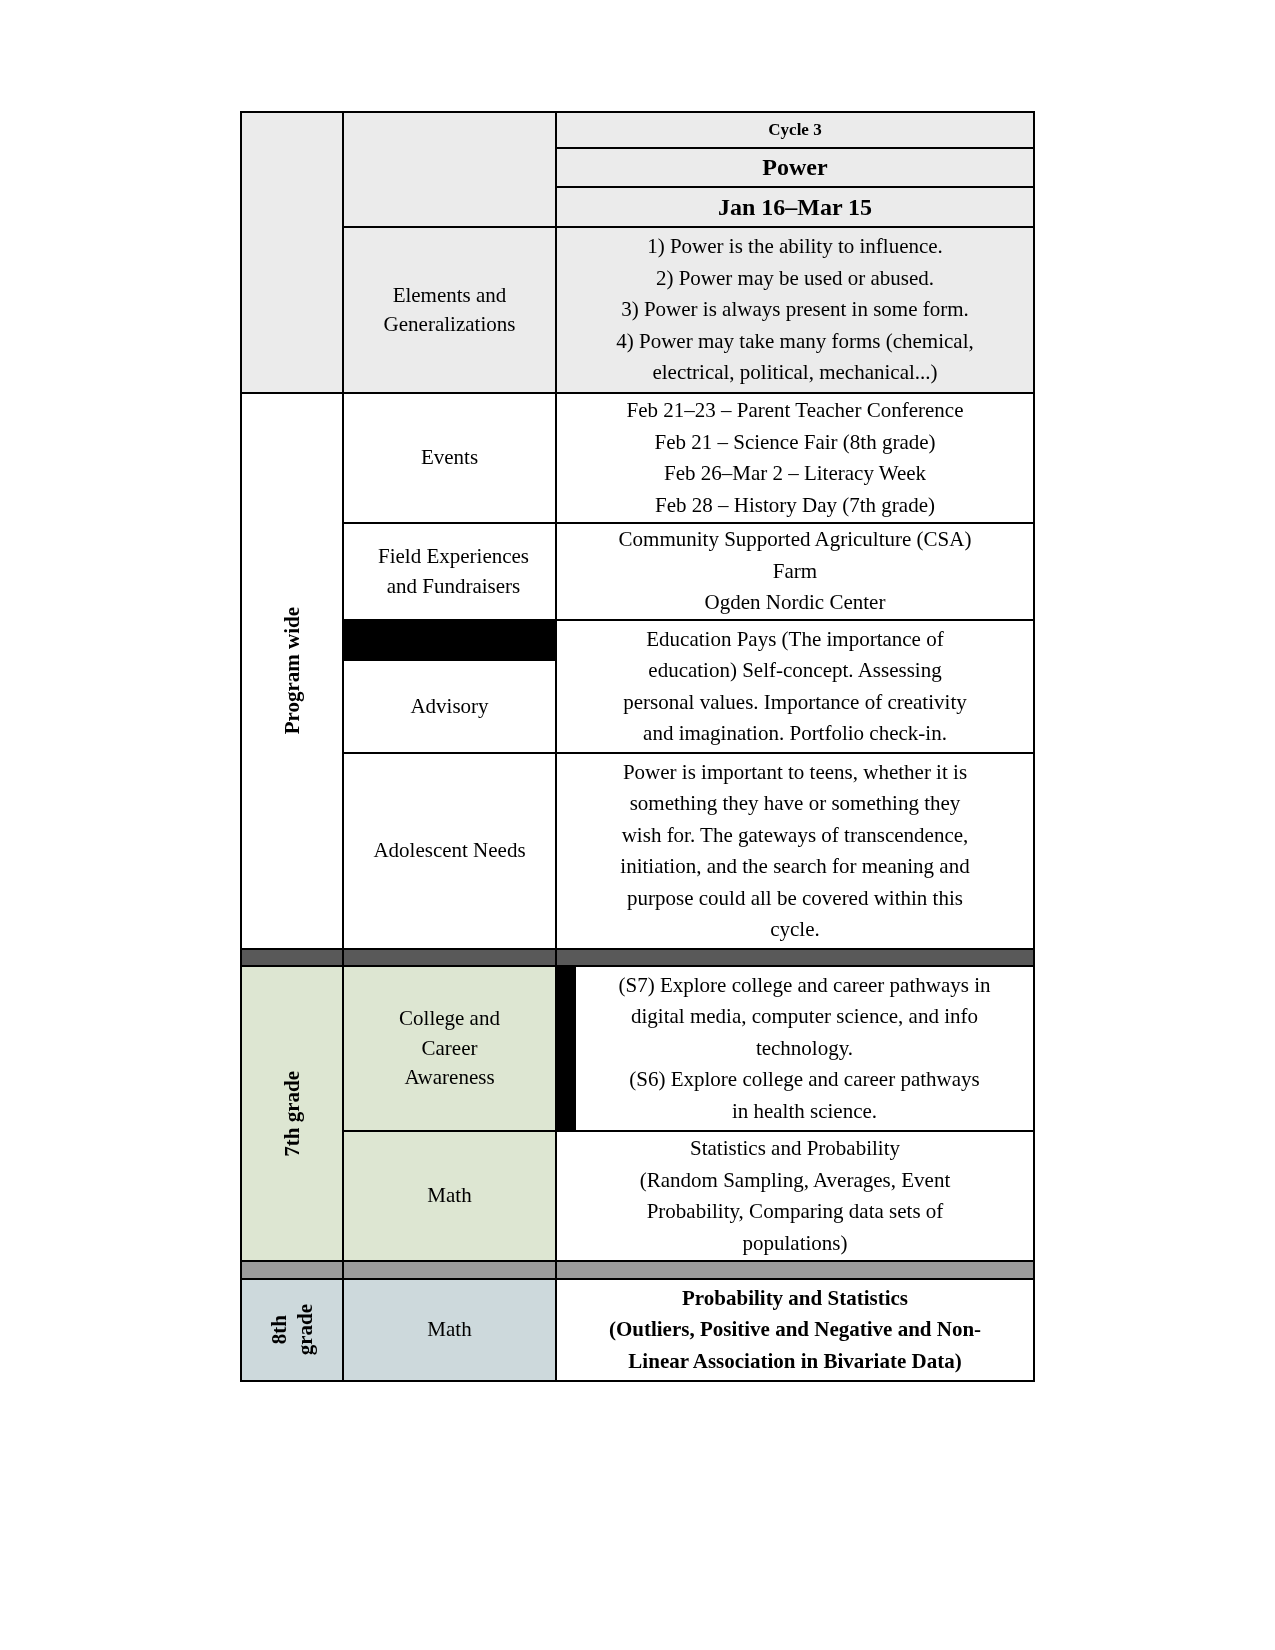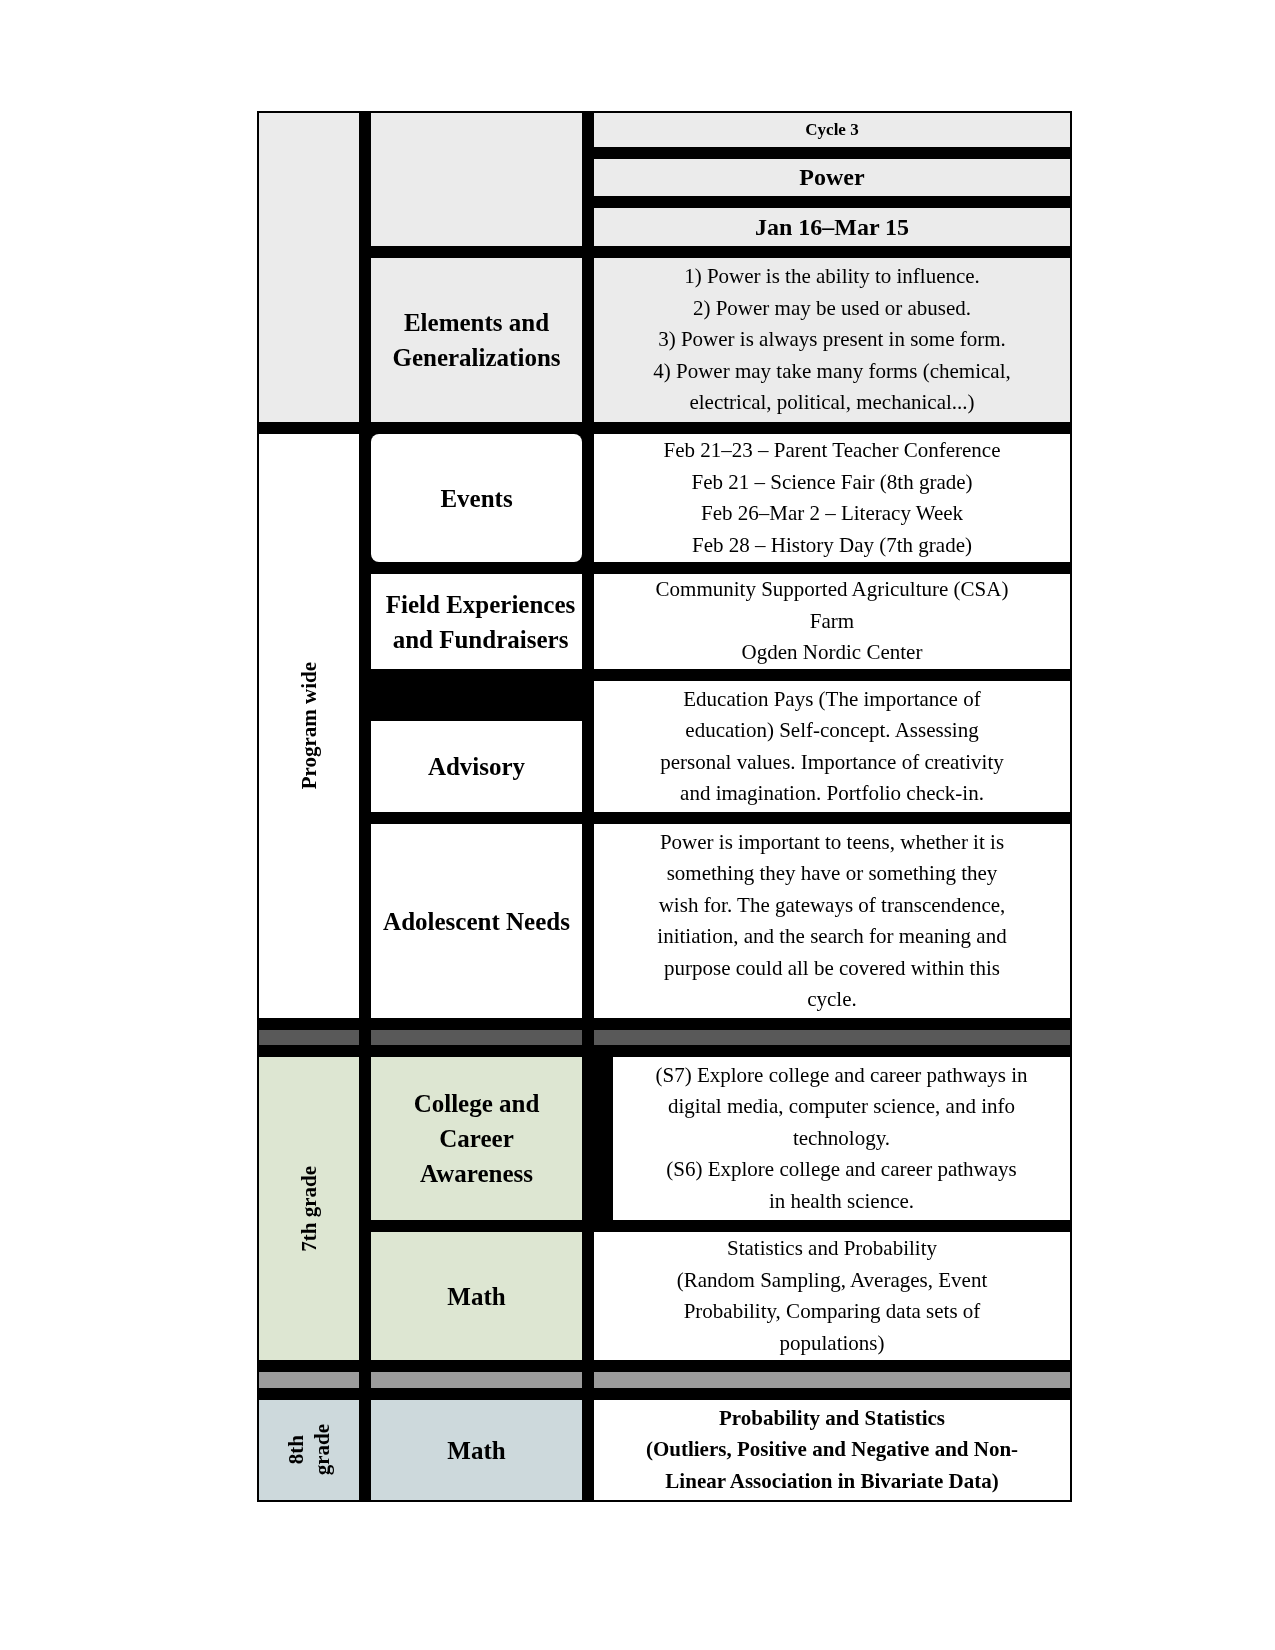--- a/index.html
+++ b/index.html
@@ -6,26 +6,26 @@
   .page {
     position: relative;
     width: 1275px;
     height: 1650px;
     background: #ffffff;
     font-family: "Liberation Serif", serif;
     color: #000000;
   }
   .curriculum-table {
     position: absolute;
-    left: 257px;
+    left: 240px;
     top: 111px;
     display: grid;
     grid-template-columns: 100px 211px 476px;
     grid-template-rows: 34px 37px 38px 164px 128px 95px 131px 194px 15px 163px 128px 16px 100px;
-    gap: 12px;
+    gap: 2px;
     background: var(--border, #000);
     border: 2px solid var(--border, #000);
   }
   .cell {
     background: #ffffff;
     display: flex;
     align-items: center;
     justify-content: center;
     text-align: center;
     overflow: hidden;
@@ -33,21 +33,21 @@
     box-sizing: border-box;
   }
   .bg-header { background: var(--header-bg, #ebebeb); }
   .bg-g7     { background: var(--grade7-bg, #dde6d2); }
   .bg-g8     { background: var(--grade8-bg, #cdd9dc); }
   .bg-sep-dark  { background: var(--separator-dark, #595959); }
   .bg-sep-light { background: var(--separator-light, #9b9b9b); }
 
   .cycle-label { font-weight: bold; font-size: 17px; }
   .big-label   { font-weight: bold; font-size: 24px; }
-  .row-label   { font-weight: bold; font-size: 25px; line-height: 1.4; white-space: pre-line; }
+  .row-label   { font-weight: normal; font-size: 21px; line-height: 1.4; white-space: pre-line; }
   .content     { font-size: 21px; line-height: 1.5; white-space: pre-line; }
 
   .vertical-label {
     writing-mode: vertical-rl;
     transform: rotate(180deg);
     font-weight: bold;
     font-size: 21px;
     line-height: 1.25;
     white-space: pre-line;
     text-align: center;
@@ -74,21 +74,21 @@
     <div class="cell bg-header content" style="grid-column:3; grid-row:4;">1) Power is the ability to influence.
 2) Power may be used or abused.
 3) Power is always present in some form.
 4) Power may take many forms (chemical,
 electrical, political, mechanical...)</div>
 
     <div class="cell" style="grid-column:1; grid-row:5/9;">
       <span class="vertical-label">Program wide</span>
     </div>
 
-    <div class="cell row-label" style="grid-column:2; grid-row:5;border-radius:8px;">Events</div>
+    <div class="cell row-label" style="grid-column:2; grid-row:5;">Events</div>
     <div class="cell content" style="grid-column:3; grid-row:5;">Feb 21–23 – Parent Teacher Conference
 Feb 21 – Science Fair (8th grade)
 Feb 26–Mar 2 – Literacy Week
 Feb 28 – History Day (7th grade)</div>
 
     <div class="cell row-label" style="grid-column:2; grid-row:6;padding-left:12px;">Field Experiences
 and Fundraisers</div>
     <div class="cell content" style="grid-column:3; grid-row:6;">Community Supported Agriculture (CSA)
 Farm
 Ogden Nordic Center</div>

